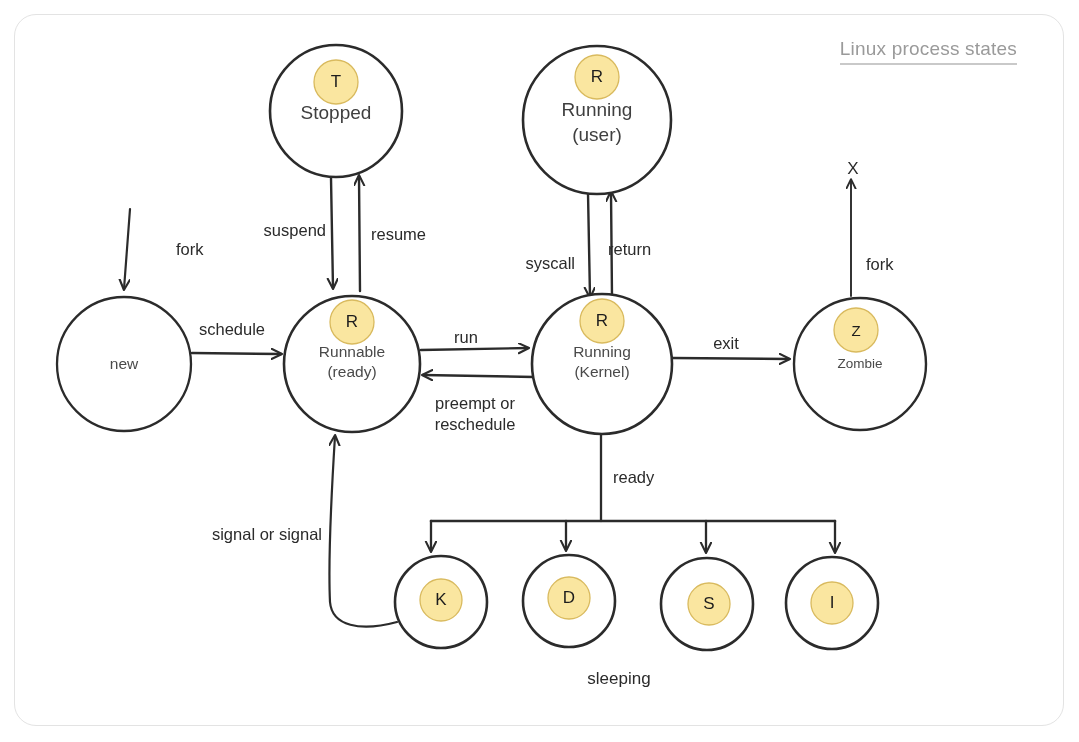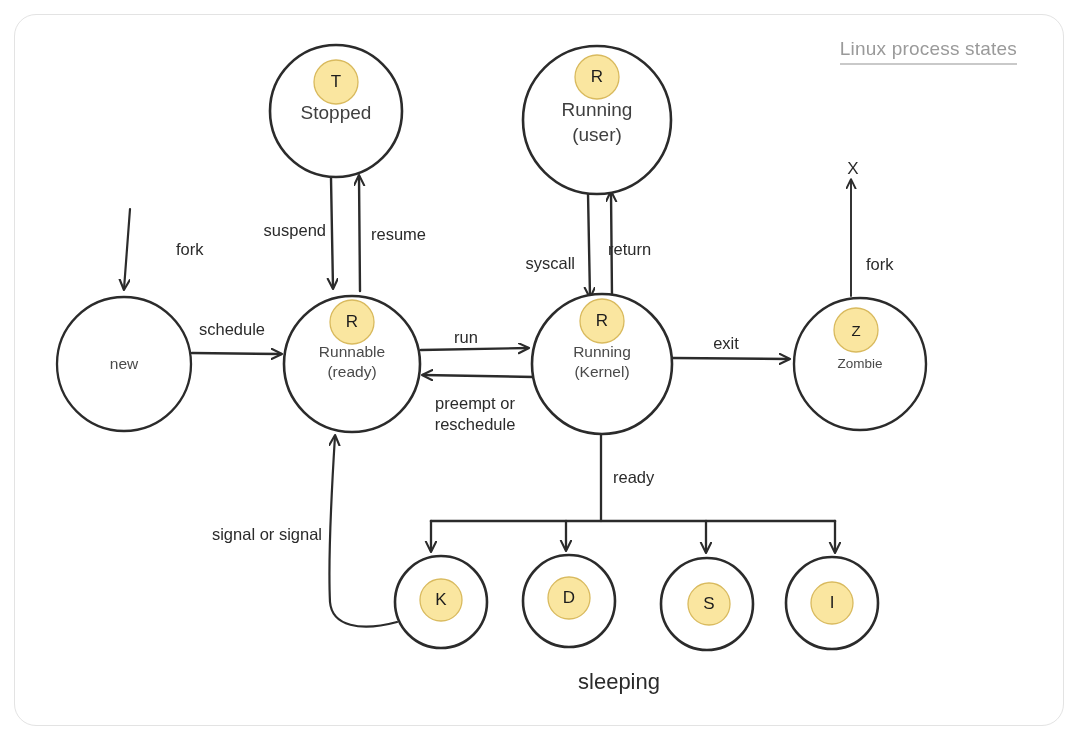--- a/index.html
+++ b/index.html
@@ -85,21 +85,21 @@
   .edge-label.r { transform: translateX(-100%); text-align: center; }
   .terminal-x {
     position: absolute;
     font-size: 17px;
     color: #2b2b2b;
     transform: translateX(-50%);
     pointer-events: none;
   }
   .sleep-caption {
     position: absolute;
-    font-size: 22px;
+    font-size: 17px;
     color: #2b2b2b;
     transform: translateX(-50%);
     pointer-events: none;
   }
 </style>
 </head>
 <body>
 
 <div id="canvas">
 

